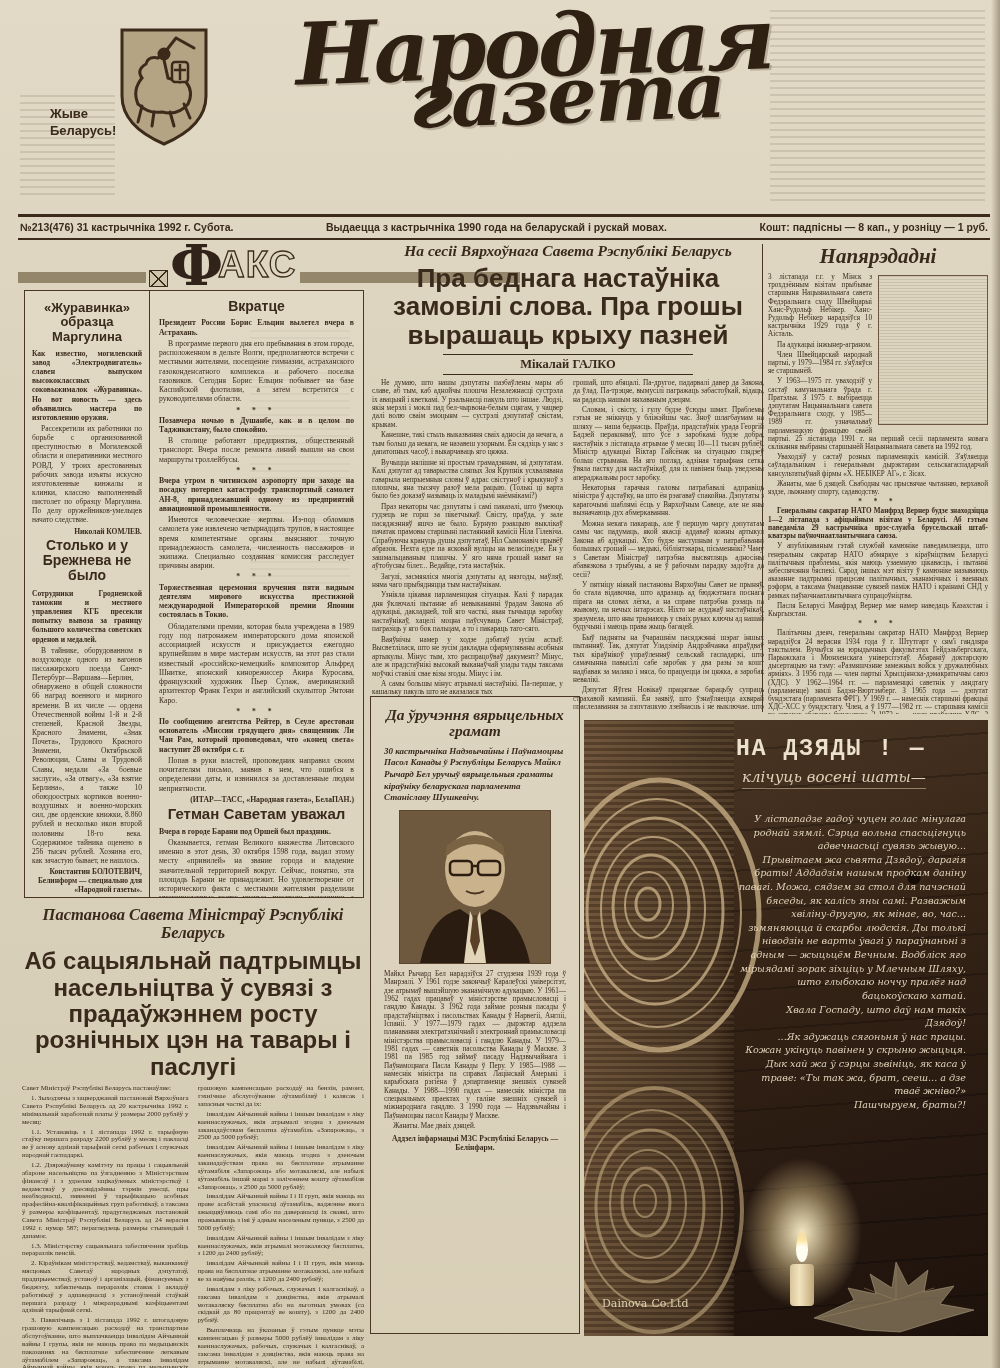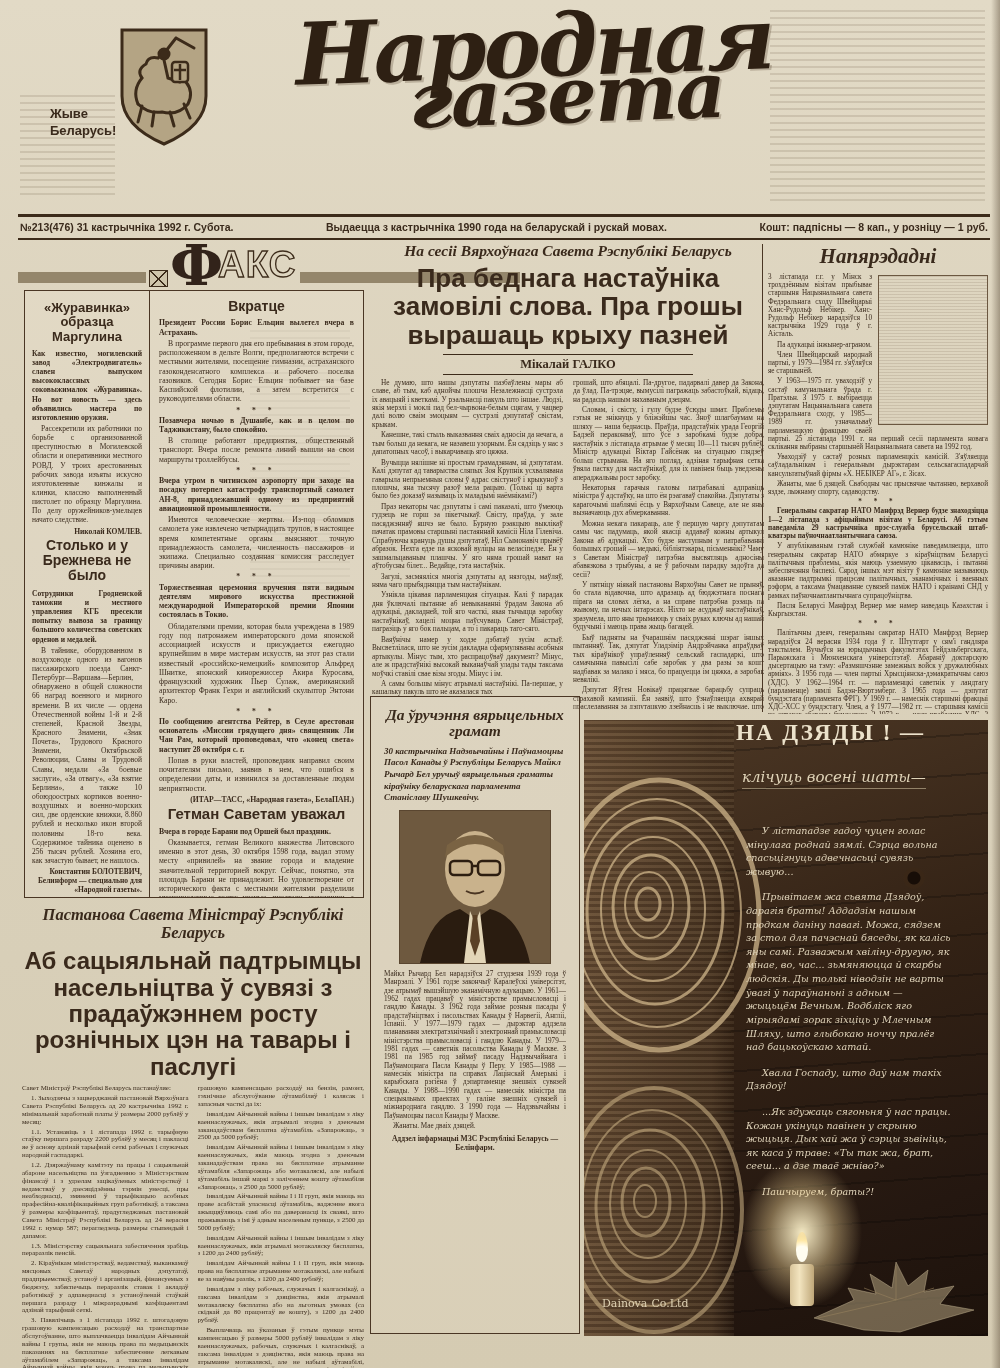--- a/index.html
+++ b/index.html
@@ -98,27 +98,27 @@
   
   .ad{position:absolute;left:584px;top:720px;width:404px;height:616px;overflow:hidden;color:#e6dac0;
         background:
          radial-gradient(circle 14px at 330px 158px,#170d07 0 6px,#3a2717 7px 10px,transparent 11px),
          repeating-linear-gradient(176deg,rgba(0,0,0,.22) 0 2px,transparent 2px 40px),
          linear-gradient(160deg,#4d3827 0%,#33221500 0),
          linear-gradient(160deg,#4e3926 0%,#332215 45%,#241710 80%,#1d120b 100%);}
   .adStrip{position:absolute;left:0;top:0;width:150px;height:100%;
         background:repeating-linear-gradient(0deg,rgba(210,185,140,.10) 0 3px,rgba(40,25,12,.25) 3px 6px),
                    linear-gradient(90deg,#6b5138,#4a3624 85%,rgba(0,0,0,0));opacity:.9;}
-  .adTitle{position:absolute;left:152px;top:0;font-family:Liberation Serif, serif;font-weight:bold;
+  .adTitle{position:absolute;left:152px;top:16px;font-family:Liberation Mono, monospace;font-weight:bold;
         font-size:23px;letter-spacing:2px;color:#ece2cb;}
   .adSub{position:absolute;left:158px;top:48px;font-family:"DejaVu Serif",serif;font-style:italic;
         font-size:15px;color:#e0d4b8;border-bottom:1px solid rgba(230,215,180,.5);padding-bottom:2px;}
   .adTxt{position:absolute;left:150px;top:92px;width:232px;font-family:"DejaVu Serif",serif;
         font-style:italic;font-size:9.6px;line-height:1.42;color:#e0d4ba;}
-  .adTxt p{margin:12px;text-indent:16px;}
+  .adTxt p{margin:0;text-indent:16px;text-align:right;}
   .glow{position:absolute;left:158px;top:438px;width:120px;height:150px;
         background:radial-gradient(closest-side,rgba(255,244,205,.95),rgba(255,226,160,.4) 55%,transparent);}
   .candle{position:absolute;left:206px;top:544px;width:24px;height:42px;border-radius:4px;
         background:linear-gradient(90deg,#d8c49a,#f2e4bf 40%,#bfa779);}
   .flame{position:absolute;left:212px;top:512px;width:12px;height:30px;border-radius:50% 50% 50% 50%/60% 60% 40% 40%;
         background:radial-gradient(circle at 50% 75%,#fffdf0 0 35%,#ffe9a8 60%,rgba(255,200,90,.25));}
   .dainova{position:absolute;left:18px;bottom:20px;font-family:"DejaVu Serif",serif;
         font-size:38px;letter-spacing:2px;color:#ddd0b2;text-align:center;}
   .dainova span{font-size:11px;letter-spacing:0;}
   .leaf{position:absolute;left:220px;top:528px;opacity:.8;}

